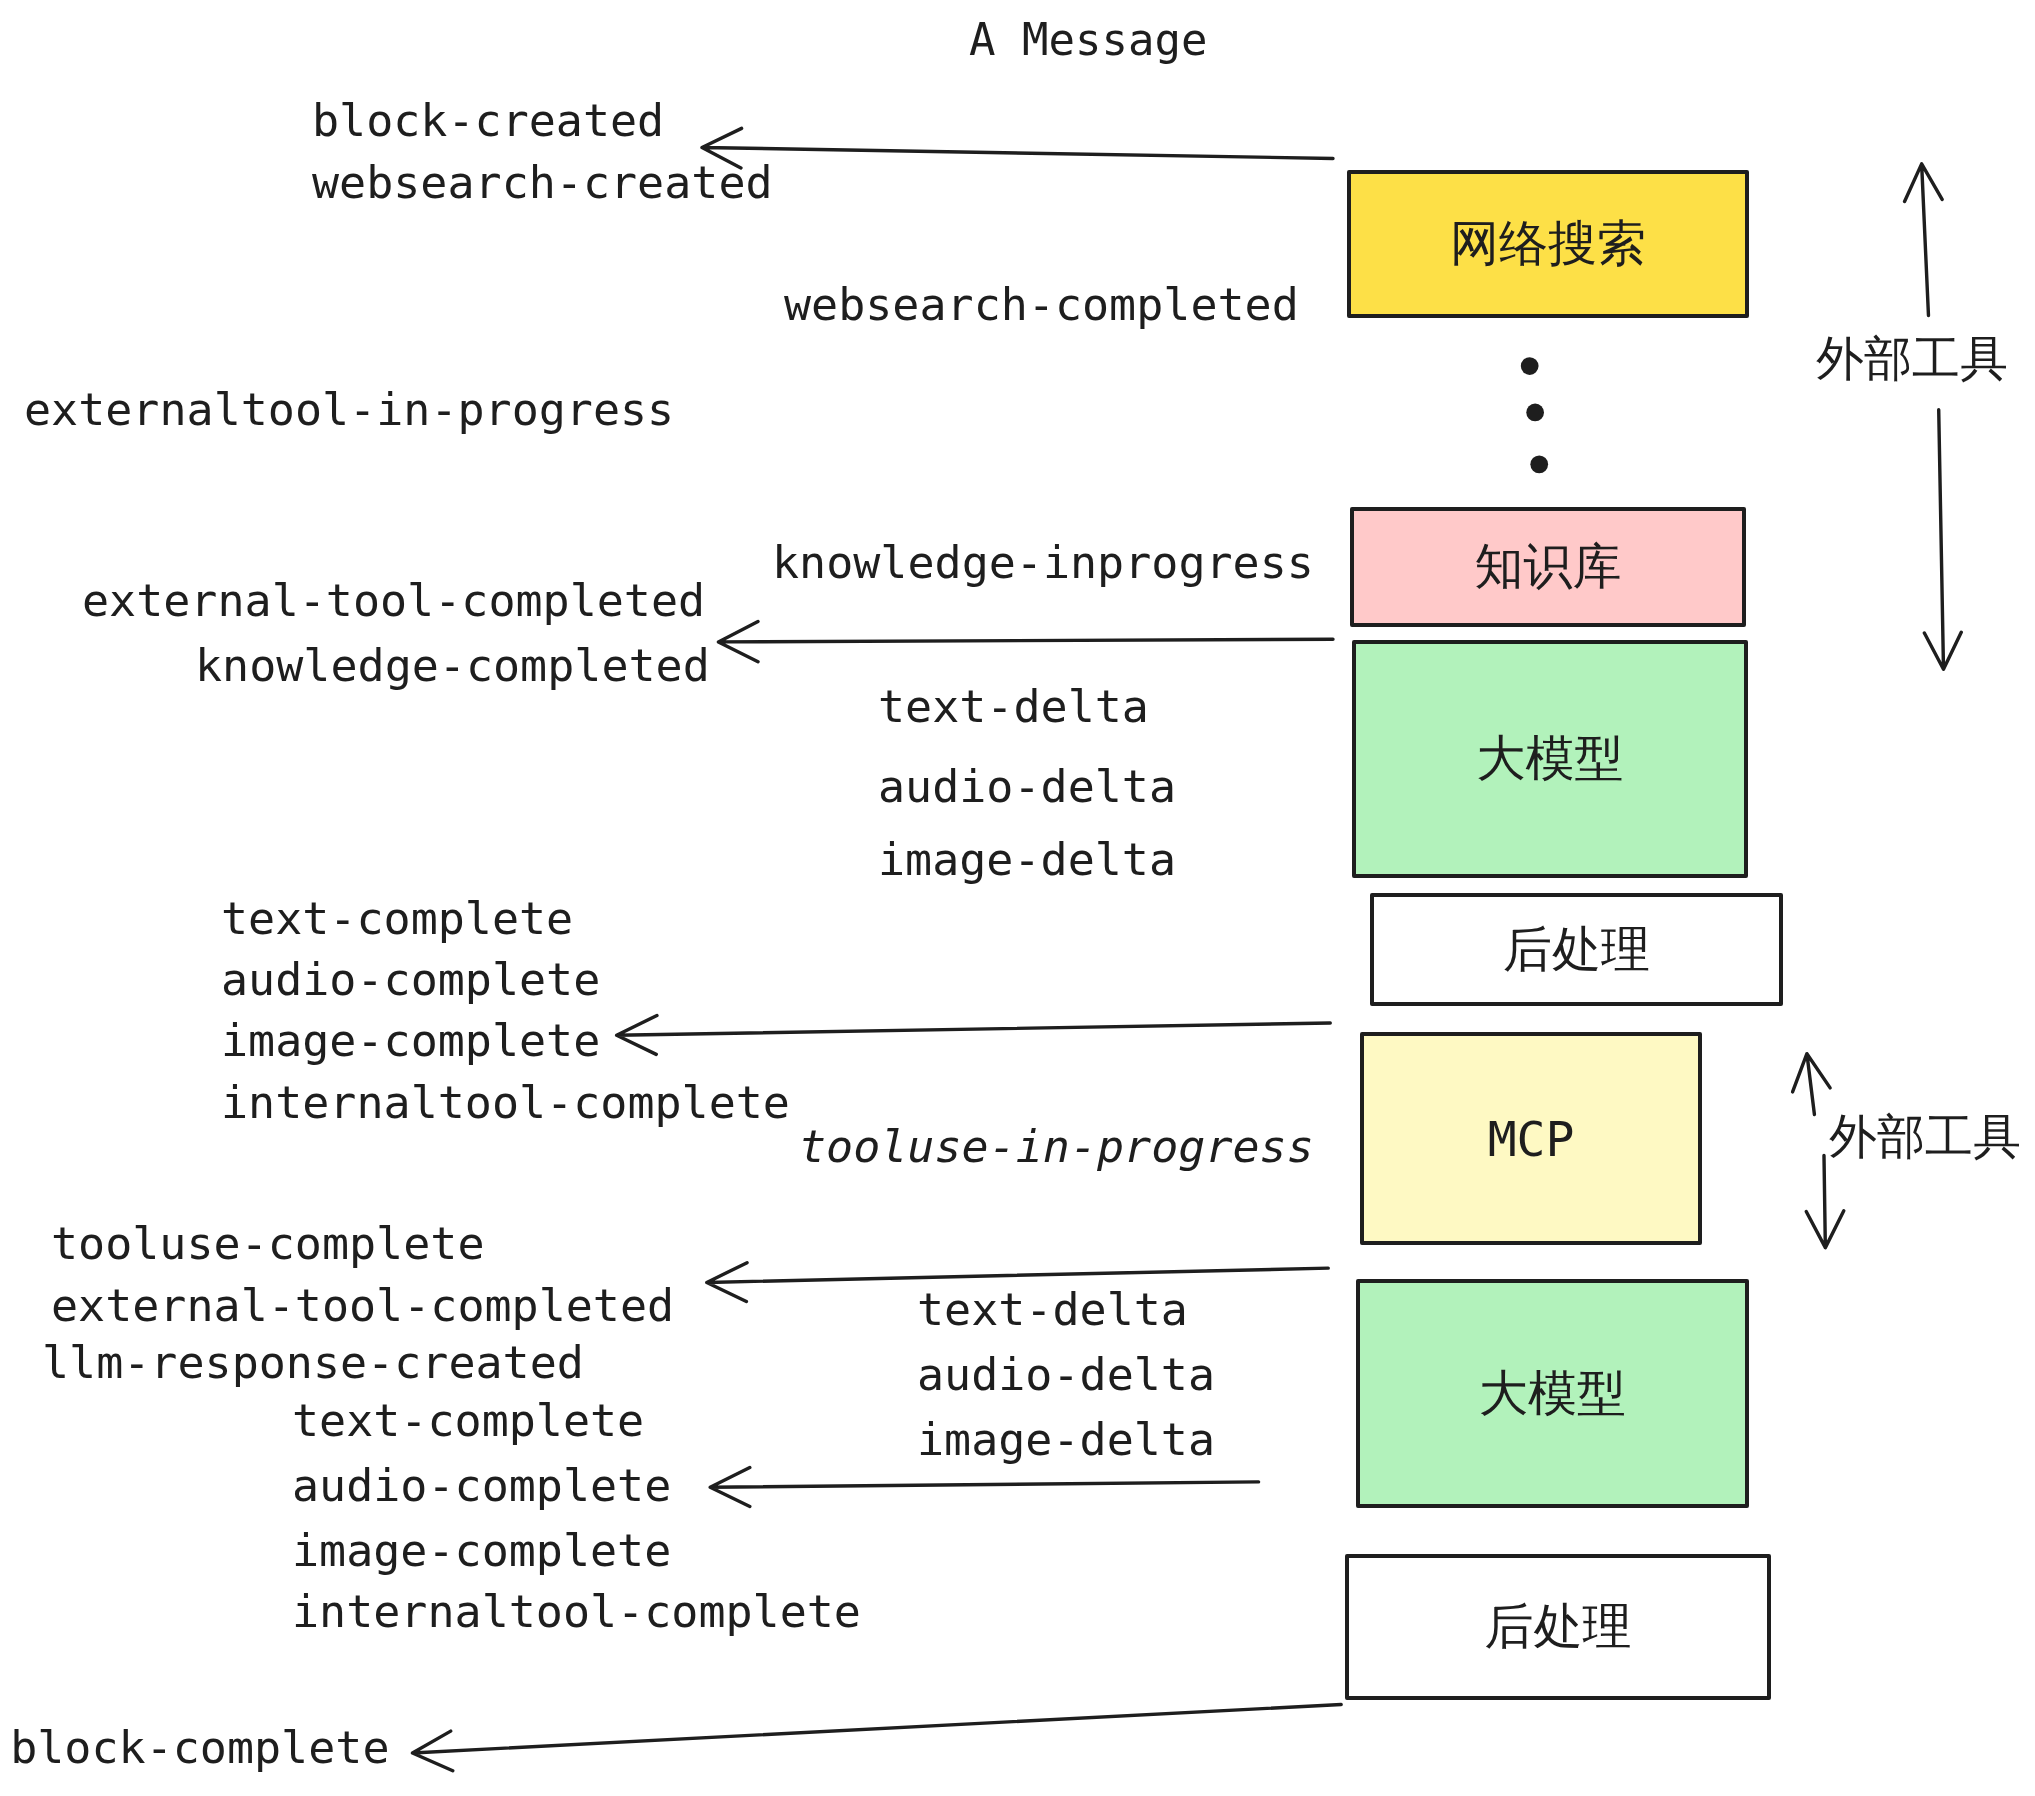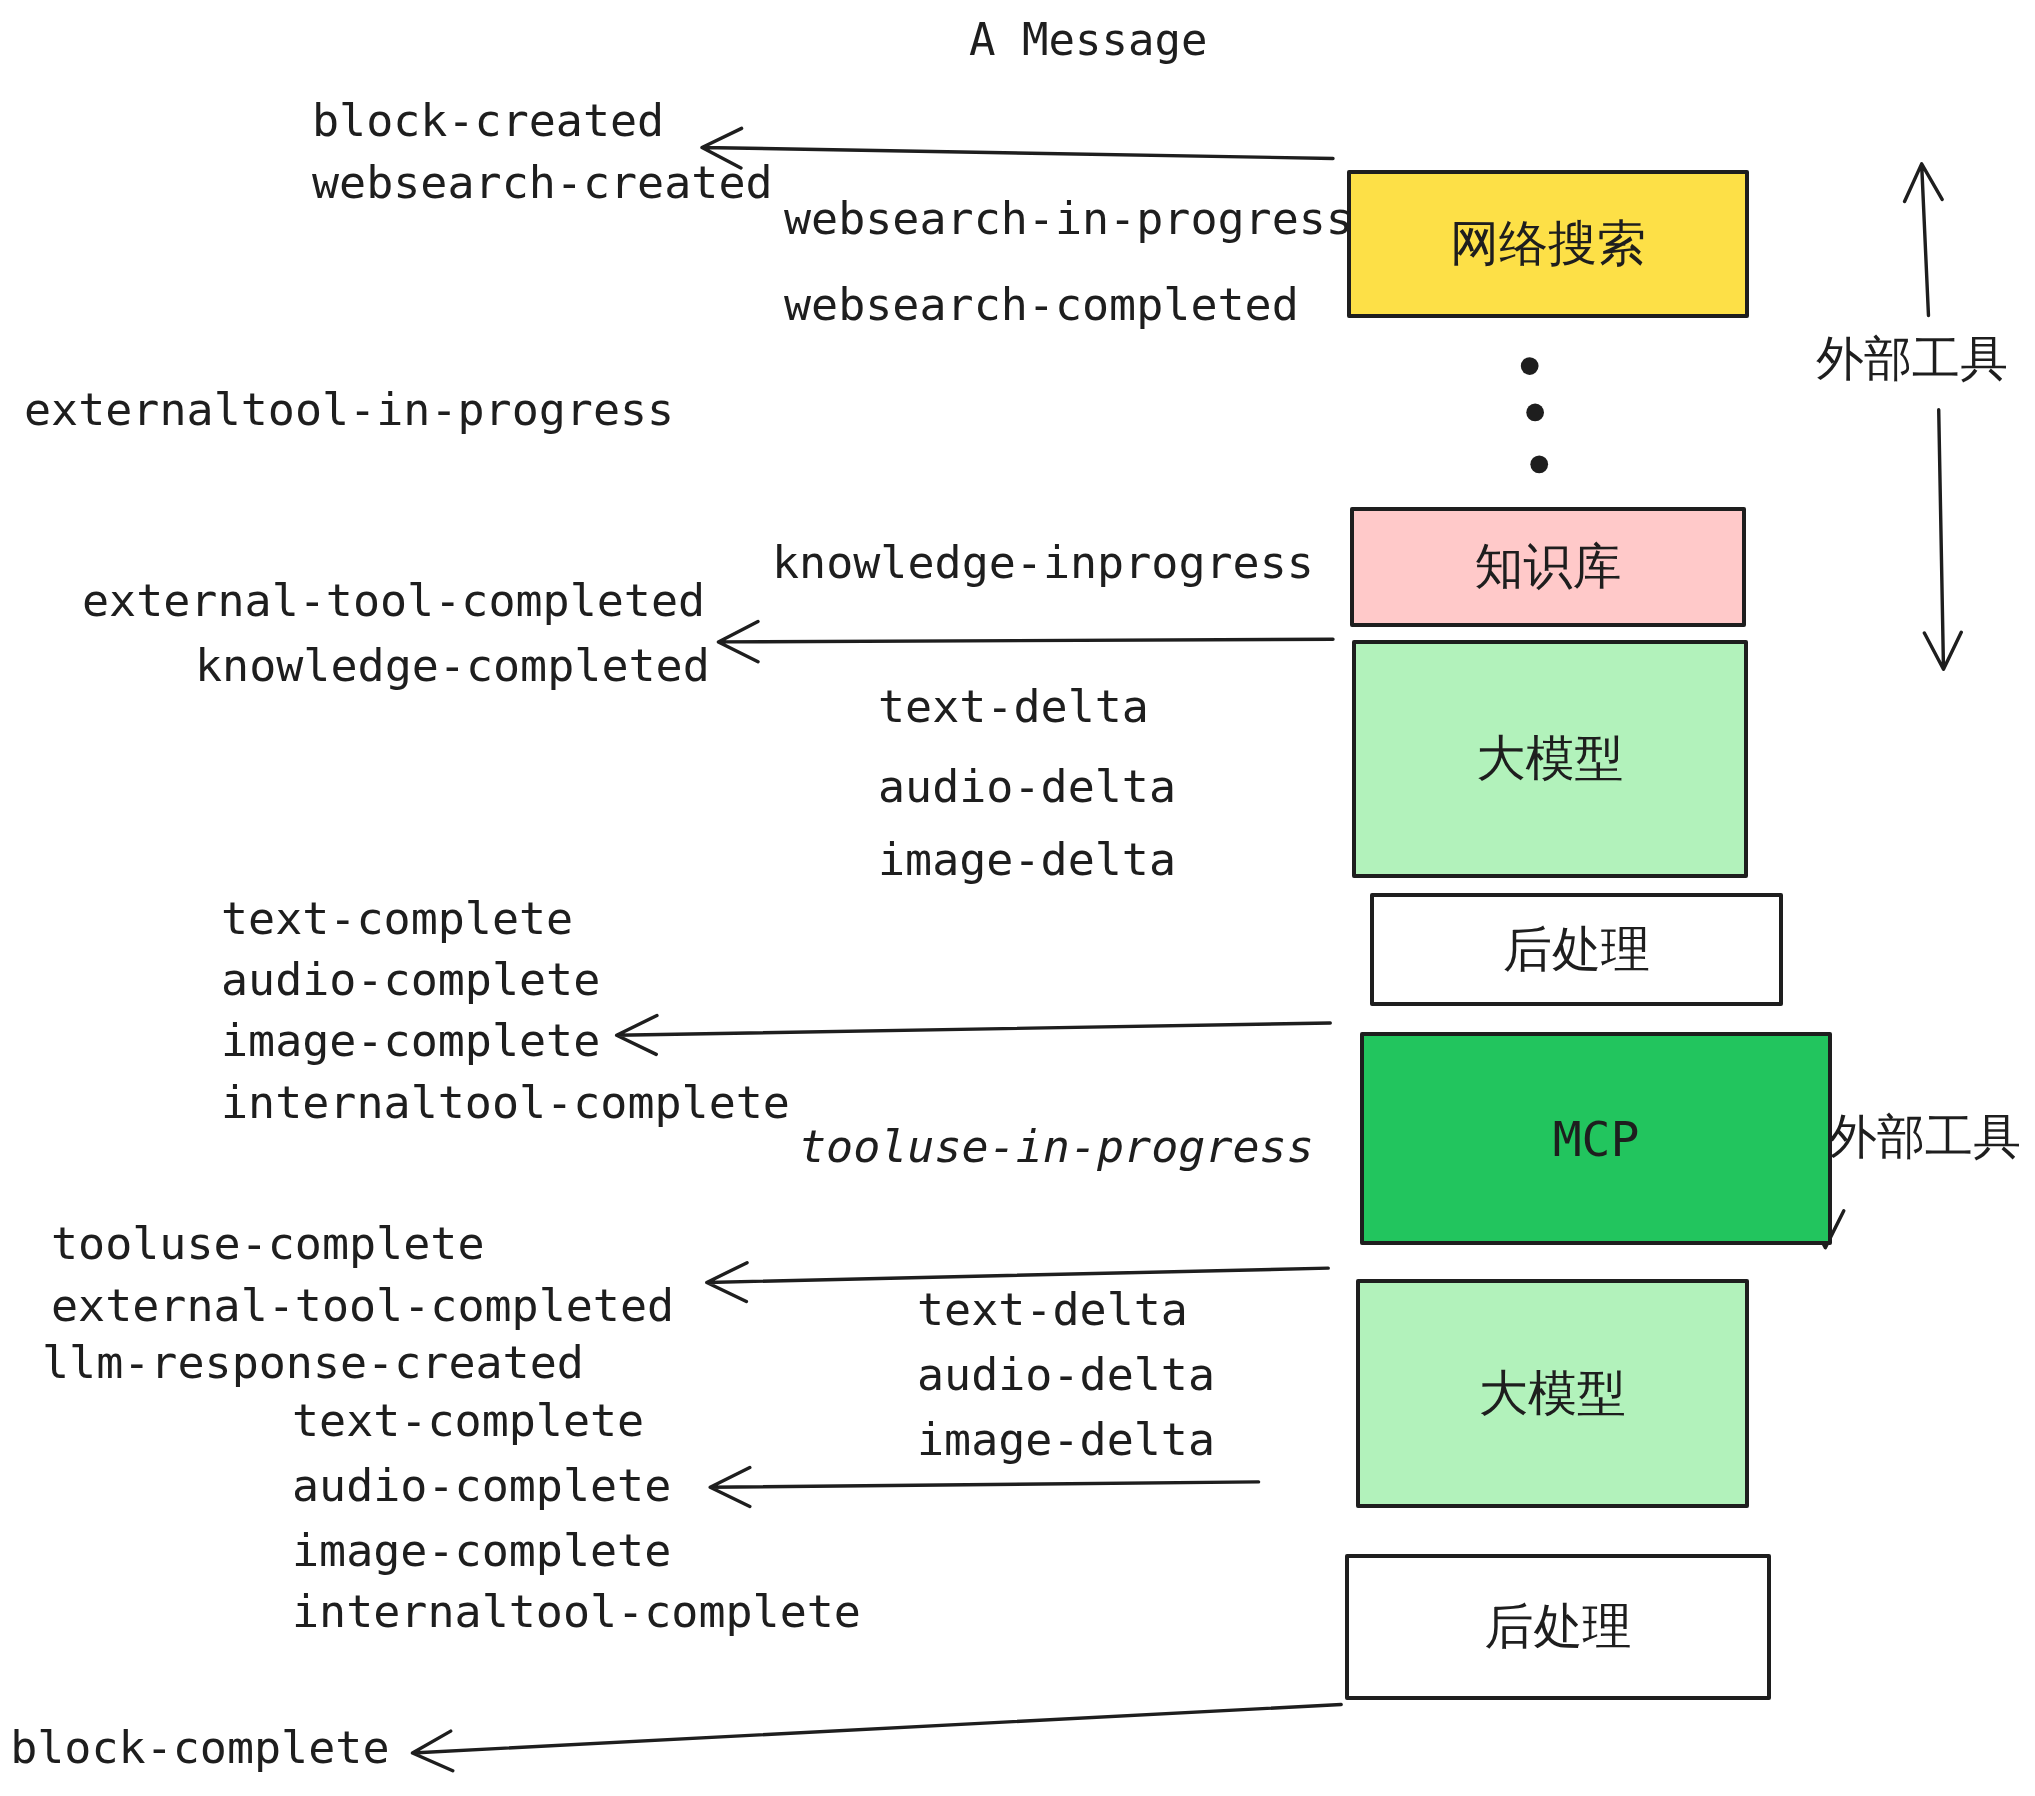--- a/index.html
+++ b/index.html
@@ -100,21 +100,20 @@
       <circle class="dot" cx="2240" cy="536" r="13"></circle>
       <circle class="dot" cx="2248" cy="604" r="13"></circle>
       <circle class="dot" cx="2254" cy="680" r="13"></circle>
     </g>
   </svg>
 
   <div class="title" style="left:969px; top:18px;">A Message</div>
 
   <div class="evt" style="left:312px;  top:98px;">block-created</div>
   <div class="evt" style="left:312px;  top:160px;">websearch-created</div>
-  <div class="evt" style="left:784px; top:196px;">websearch-in-progress</div>
   <div class="evt" style="left:784px; top:282px;">websearch-completed</div>
   <div class="evt" style="left:24px;   top:387px;">externaltool-in-progress</div>
   <div class="evt" style="left:772px; top:540px;">knowledge-inprogress</div>
   <div class="evt" style="left:82px;  top:578px;">external-tool-completed</div>
   <div class="evt" style="left:195px;  top:643px;">knowledge-completed</div>
 
   <div class="evt" style="left:878px; top:684px;">text-delta</div>
   <div class="evt" style="left:878px; top:764px;">audio-delta</div>
   <div class="evt" style="left:878px; top:837px;">image-delta</div>
 
@@ -148,21 +147,21 @@
   </div>
 
   <div class="node" style="left:1352px; top:640px;  width:396px; height:238px; background:#b2f2bb;">
     <span class="cn">大模型</span>
   </div>
 
   <div class="node" style="left:1370px; top:893px; width:413px; height:113px; background:#ffffff;">
     <span class="cn">后处理</span>
   </div>
 
-  <div class="node" style="left:1360px; top:1032px; width:472px; height:213px; background:#22c55e;">
+  <div class="node" style="left:1360px; top:1032px; width:342px; height:213px; background:#fef9c3;">
     <span class="mono">MCP</span>
   </div>
 
   <div class="node" style="left:1356px; top:1279px; width:393px; height:229px; background:#b2f2bb;">
     <span class="cn">大模型</span>
   </div>
 
   <div class="node" style="left:1345px; top:1554px; width:426px; height:146px; background:#ffffff;">
     <span class="cn">后处理</span>
   </div>

